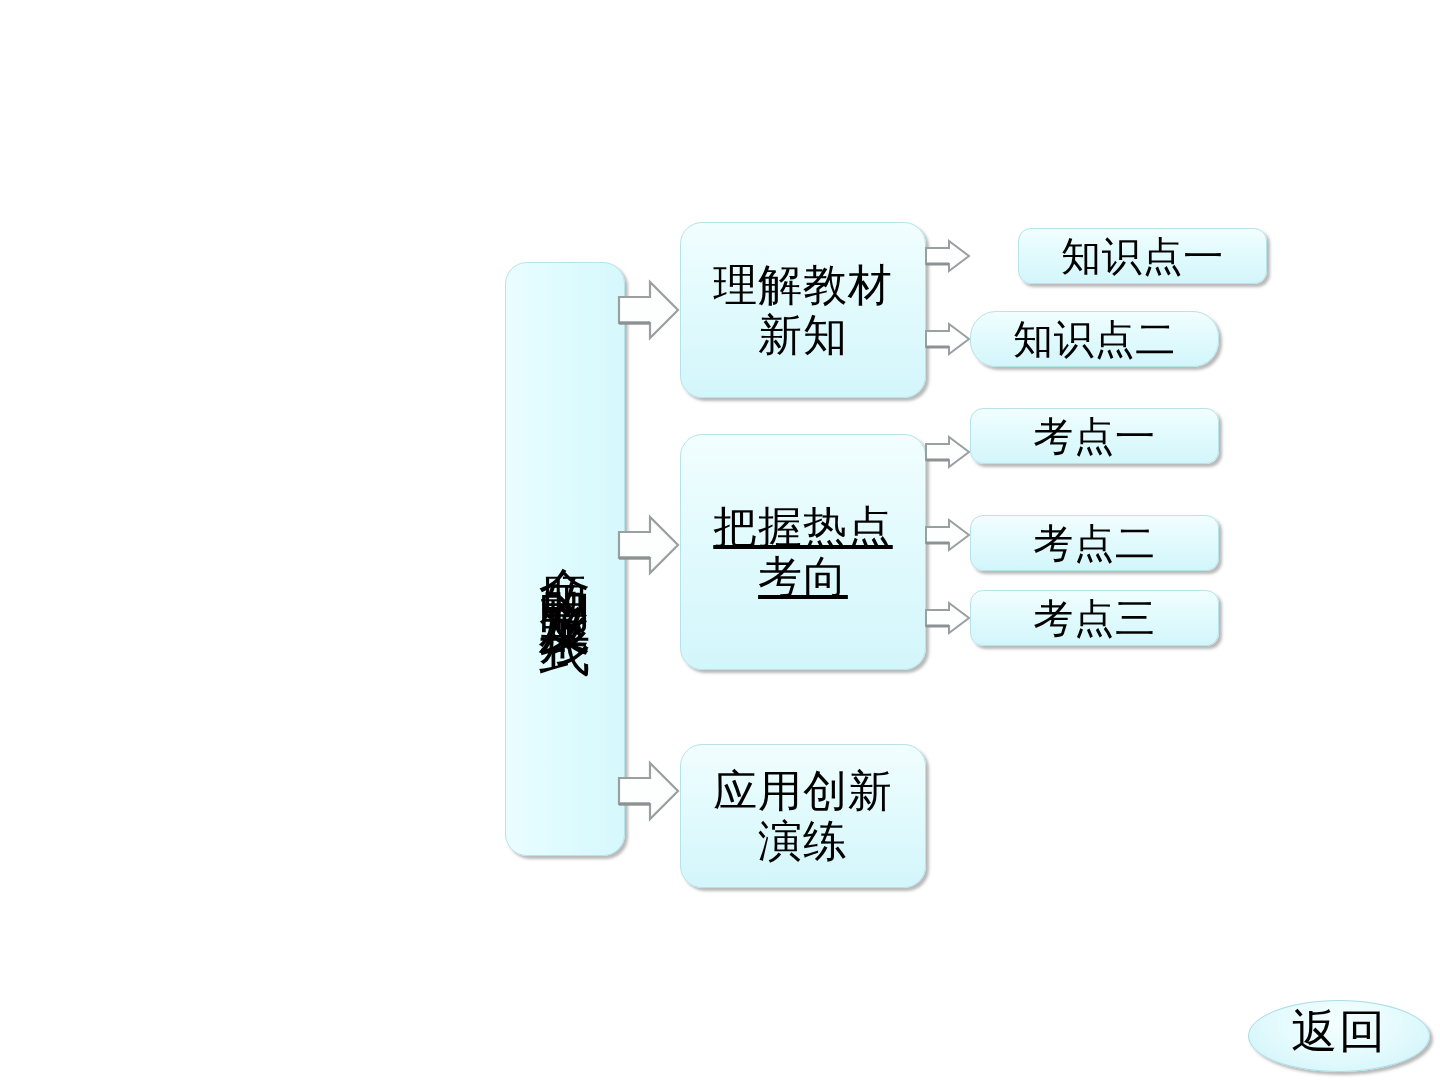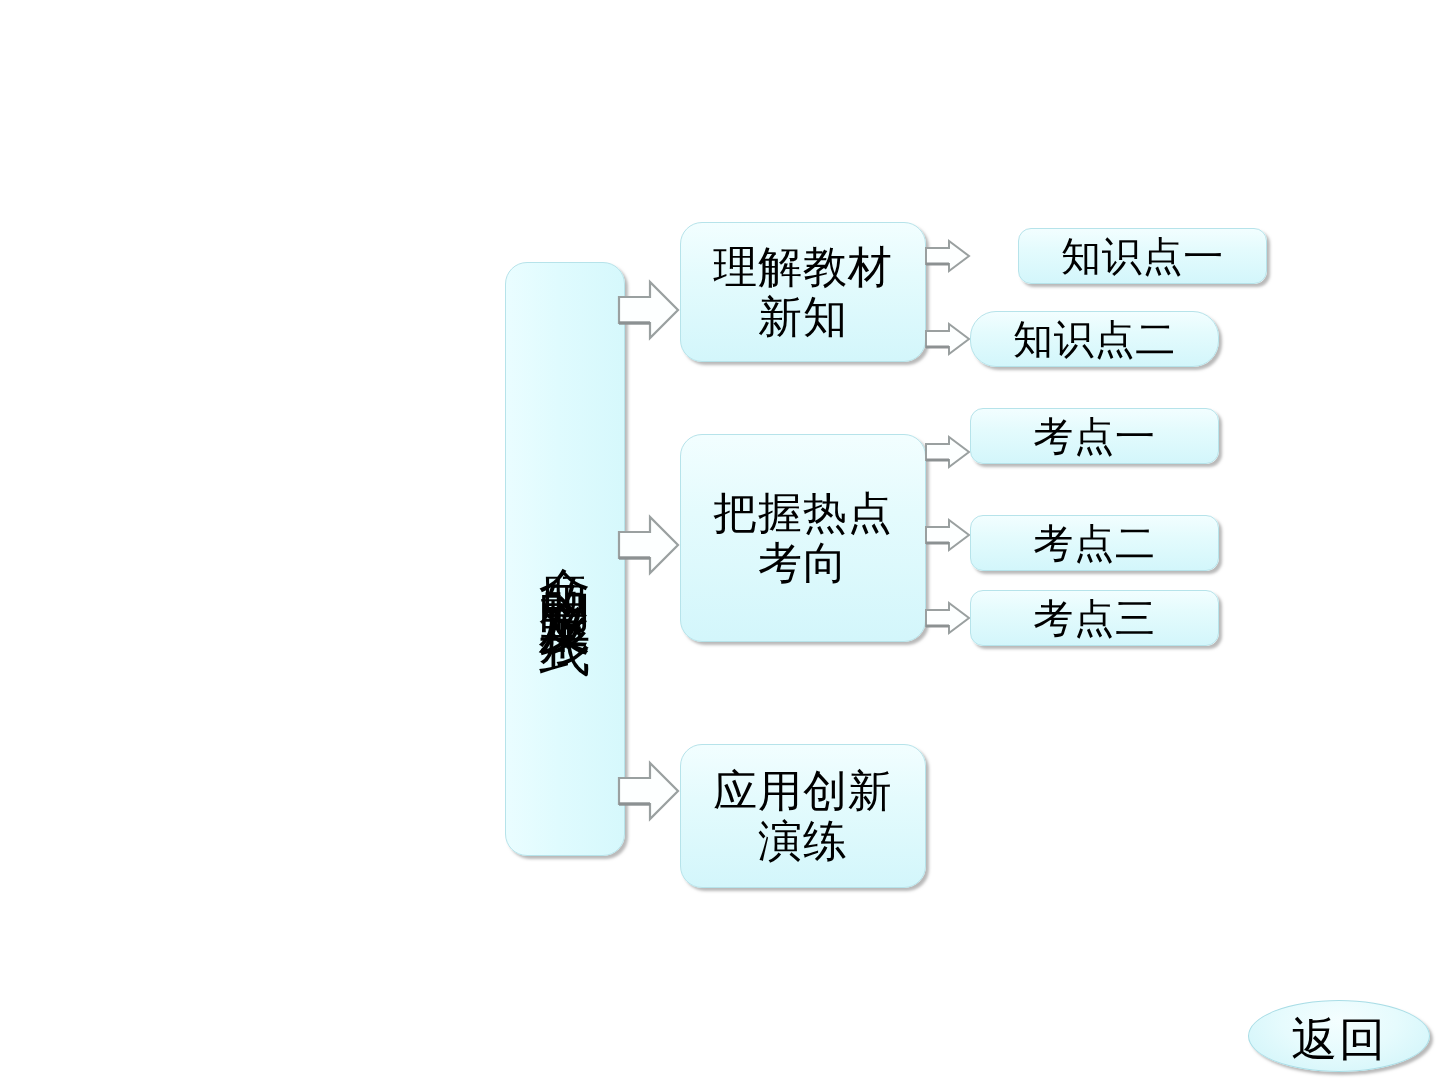--- a/index.html
+++ b/index.html
@@ -60,22 +60,22 @@
     width: 246px;
     border-radius: 22px;
     font-size: 44px;
   }
   .mid-node .label {
     display: block;
     width: 200px;
     word-break: break-all;
     line-height: 1.14;
   }
-  #mid-node-0 { left: 680px; top: 222px;  height: 140px; }
-  #mid-node-1 { left: 680px; top: 434px;  height: 208px; }
+  #mid-node-0 { left: 680px; top: 222px;  height: 176px; }
+  #mid-node-1 { left: 680px; top: 434px;  height: 236px; text-decoration: underline; }
   #mid-node-2 { left: 680px; top: 720px;  height: 144px; margin-top: 24px; }
 
   
   .leaf-node {
     left: 970px;
     width: 249px;
     height: 56px;
     border-radius: 13px;
     font-size: 40px;
   }
@@ -111,21 +111,21 @@
     position: absolute;
     left: 1248px;
     top: 1000px;
     width: 180px;
     height: 70px;
     border-radius: 50%;
     border: 1px solid #a9dde6;
     background: radial-gradient(ellipse at 50% 28%, #f4feff 0%, #e6fbfd 45%, #cdf3f9 100%);
     box-shadow: 3px 3px 3px rgba(128,128,128,0.55);
     display: flex;
-    align-items: flex-end;
+    align-items: flex-start;
     justify-content: center;
     font-size: 46px;
     color: #000000;
     cursor: pointer;
   }
   #return-button .label { white-space: nowrap; letter-spacing: 0.04em; }
 </style>
 </head>
 <body>
 

